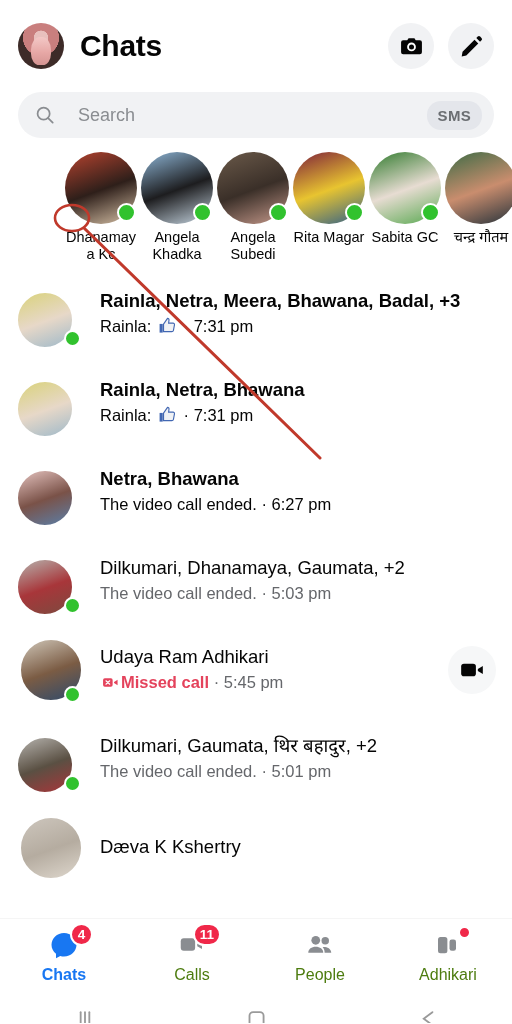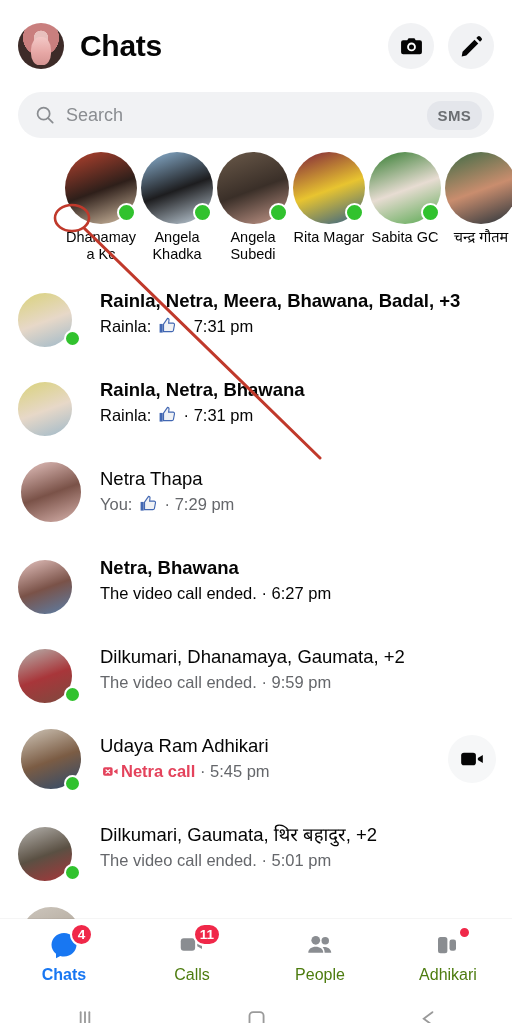--- a/index.html
+++ b/index.html
@@ -31,21 +31,21 @@
   }
 
   
   .search-wrap { padding:0 18px; }
   .search-bar {
     height:46px; border-radius:23px; background:#f1f2f4;
     display:flex; align-items:center; padding:0 12px 0 16px; position:relative;
   }
   .search-input {
     flex:1; border:none; background:transparent; outline:none;
-    font-size:18px; color:#65676b; margin-left:10px;
+    font-size:18px; color:#65676b; margin-left:22px;
     font-family:"Liberation Sans", sans-serif;
   }
   .search-input::placeholder { color:#8a8d91; }
   .sms-badge {
     background:#e4e6eb; color:#6b6e72; font-size:15px; font-weight:bold;
     padding:6px 11px; border-radius:14px; letter-spacing:0.3px;
   }
 
   
   .stories { display:flex; padding:14px 0 6px 18px; gap:4px; overflow:hidden;margin-left:47px; }
@@ -219,65 +219,53 @@
           <div class="av-main" style="background:linear-gradient(160deg,#d9d27a 0%,#e7d8c8 52%,#9fb9c9 100%)"></div>
         </div>
         <div class="chat-text">
           <div class="chat-title">Rainla, Netra, Bhawana</div>
           <div class="chat-sub"><span>Rainla: </span><svg class="thumbs" width="19" height="19" viewBox="0 0 24 24">
               <path fill="#4267B2" d="M2 10h4v11H2z"></path>
               <path fill="#f0f2f5" stroke="#4267B2" stroke-width="1.4" d="M7 10.3 12 3c1.4 0 2.1 1 1.9 2.3L13.4 9H19c1.2 0 2 1 1.8 2.1l-1.3 7c-.2 1-1 1.7-2 1.7H7z"></path>
             </svg> <span>· 7:31 pm</span></div>
         </div>
       </div>
-      <div class="chat-row">
-        <div class="av-slot">
-          <div class="av-main solo" style="background:linear-gradient(160deg,#e5c3bf 0%,#7a5248 52%,#d8b3ad 100%)"></div>
-        </div>
-        <div class="chat-text">
-          <div class="chat-title">Netra Thapa</div>
-          <div class="chat-sub"><span>You: </span><svg class="thumbs" width="19" height="19" viewBox="0 0 24 24">
-              <path fill="#4267B2" d="M2 10h4v11H2z"></path>
-              <path fill="#f0f2f5" stroke="#4267B2" stroke-width="1.4" d="M7 10.3 12 3c1.4 0 2.1 1 1.9 2.3L13.4 9H19c1.2 0 2 1 1.8 2.1l-1.3 7c-.2 1-1 1.7-2 1.7H7z"></path>
-            </svg> <span>· 7:29 pm</span></div>
-        </div>
-      </div>
       <div class="chat-row unread">
         <div class="av-slot">
           <div class="av-second" style="background:linear-gradient(150deg,#5b7fa8,#7a5248)"></div>
           <div class="av-main" style="background:linear-gradient(160deg,#e5c3bf 0%,#7a5248 52%,#5b7fa8 100%)"></div>
         </div>
         <div class="chat-text">
           <div class="chat-title">Netra, Bhawana</div>
           <div class="chat-sub"><span>The video call ended. · 6:27 pm</span></div>
         </div>
       </div>
       <div class="chat-row">
         <div class="av-slot">
           <div class="av-second" style="background:linear-gradient(150deg,#7d4a3f,#a8363a)"></div>
           <div class="av-main" style="background:linear-gradient(160deg,#b6b3ae 0%,#a8363a 52%,#7d4a3f 100%)"></div>
           <span class="row-dot"></span>
         </div>
         <div class="chat-text">
           <div class="chat-title">Dilkumari, Dhanamaya, Gaumata, +2</div>
-          <div class="chat-sub"><span>The video call ended. · 9:59 pm</span></div>
+          <div class="chat-sub"><span>The video call ended. · 5:03 pm</span></div>
         </div>
       </div>
       <div class="chat-row">
         <div class="av-slot">
           <div class="av-main solo" style="background:linear-gradient(160deg,#cfc6b8 0%,#7b5c44 52%,#2f4a6b 100%)"></div>
           <span class="row-dot"></span>
         </div>
         <div class="chat-text">
           <div class="chat-title">Udaya Ram Adhikari</div>
           <div class="chat-sub"><svg class="thumbs" width="17" height="17" viewBox="0 0 24 24">
               <rect x="1.5" y="6" width="13.5" height="12" rx="2.5" fill="#E4435C"></rect>
               <path fill="#E4435C" d="M17 11.2 22 8.2v7.6l-5-3z"></path>
               <path stroke="#fff" stroke-width="1.7" stroke-linecap="round" d="M5.6 9.6l5.3 4.8M10.9 9.6l-5.3 4.8"></path>
-            </svg><span class="missed">Netra call</span> <span>· 5:45 pm</span></div>
+            </svg><span class="missed">Missed call</span> <span>· 5:45 pm</span></div>
         </div>
         <div class="row-action">
           <svg width="26" height="26" viewBox="0 0 24 24">
             <rect x="2" y="6.2" width="13.6" height="11.6" rx="2.6" fill="#050505"></rect>
             <path fill="#050505" d="M17.4 11.1 22 8.3v7.4l-4.6-2.8z"></path>
           </svg>
         </div>
       </div>
       <div class="chat-row">
         <div class="av-slot">

